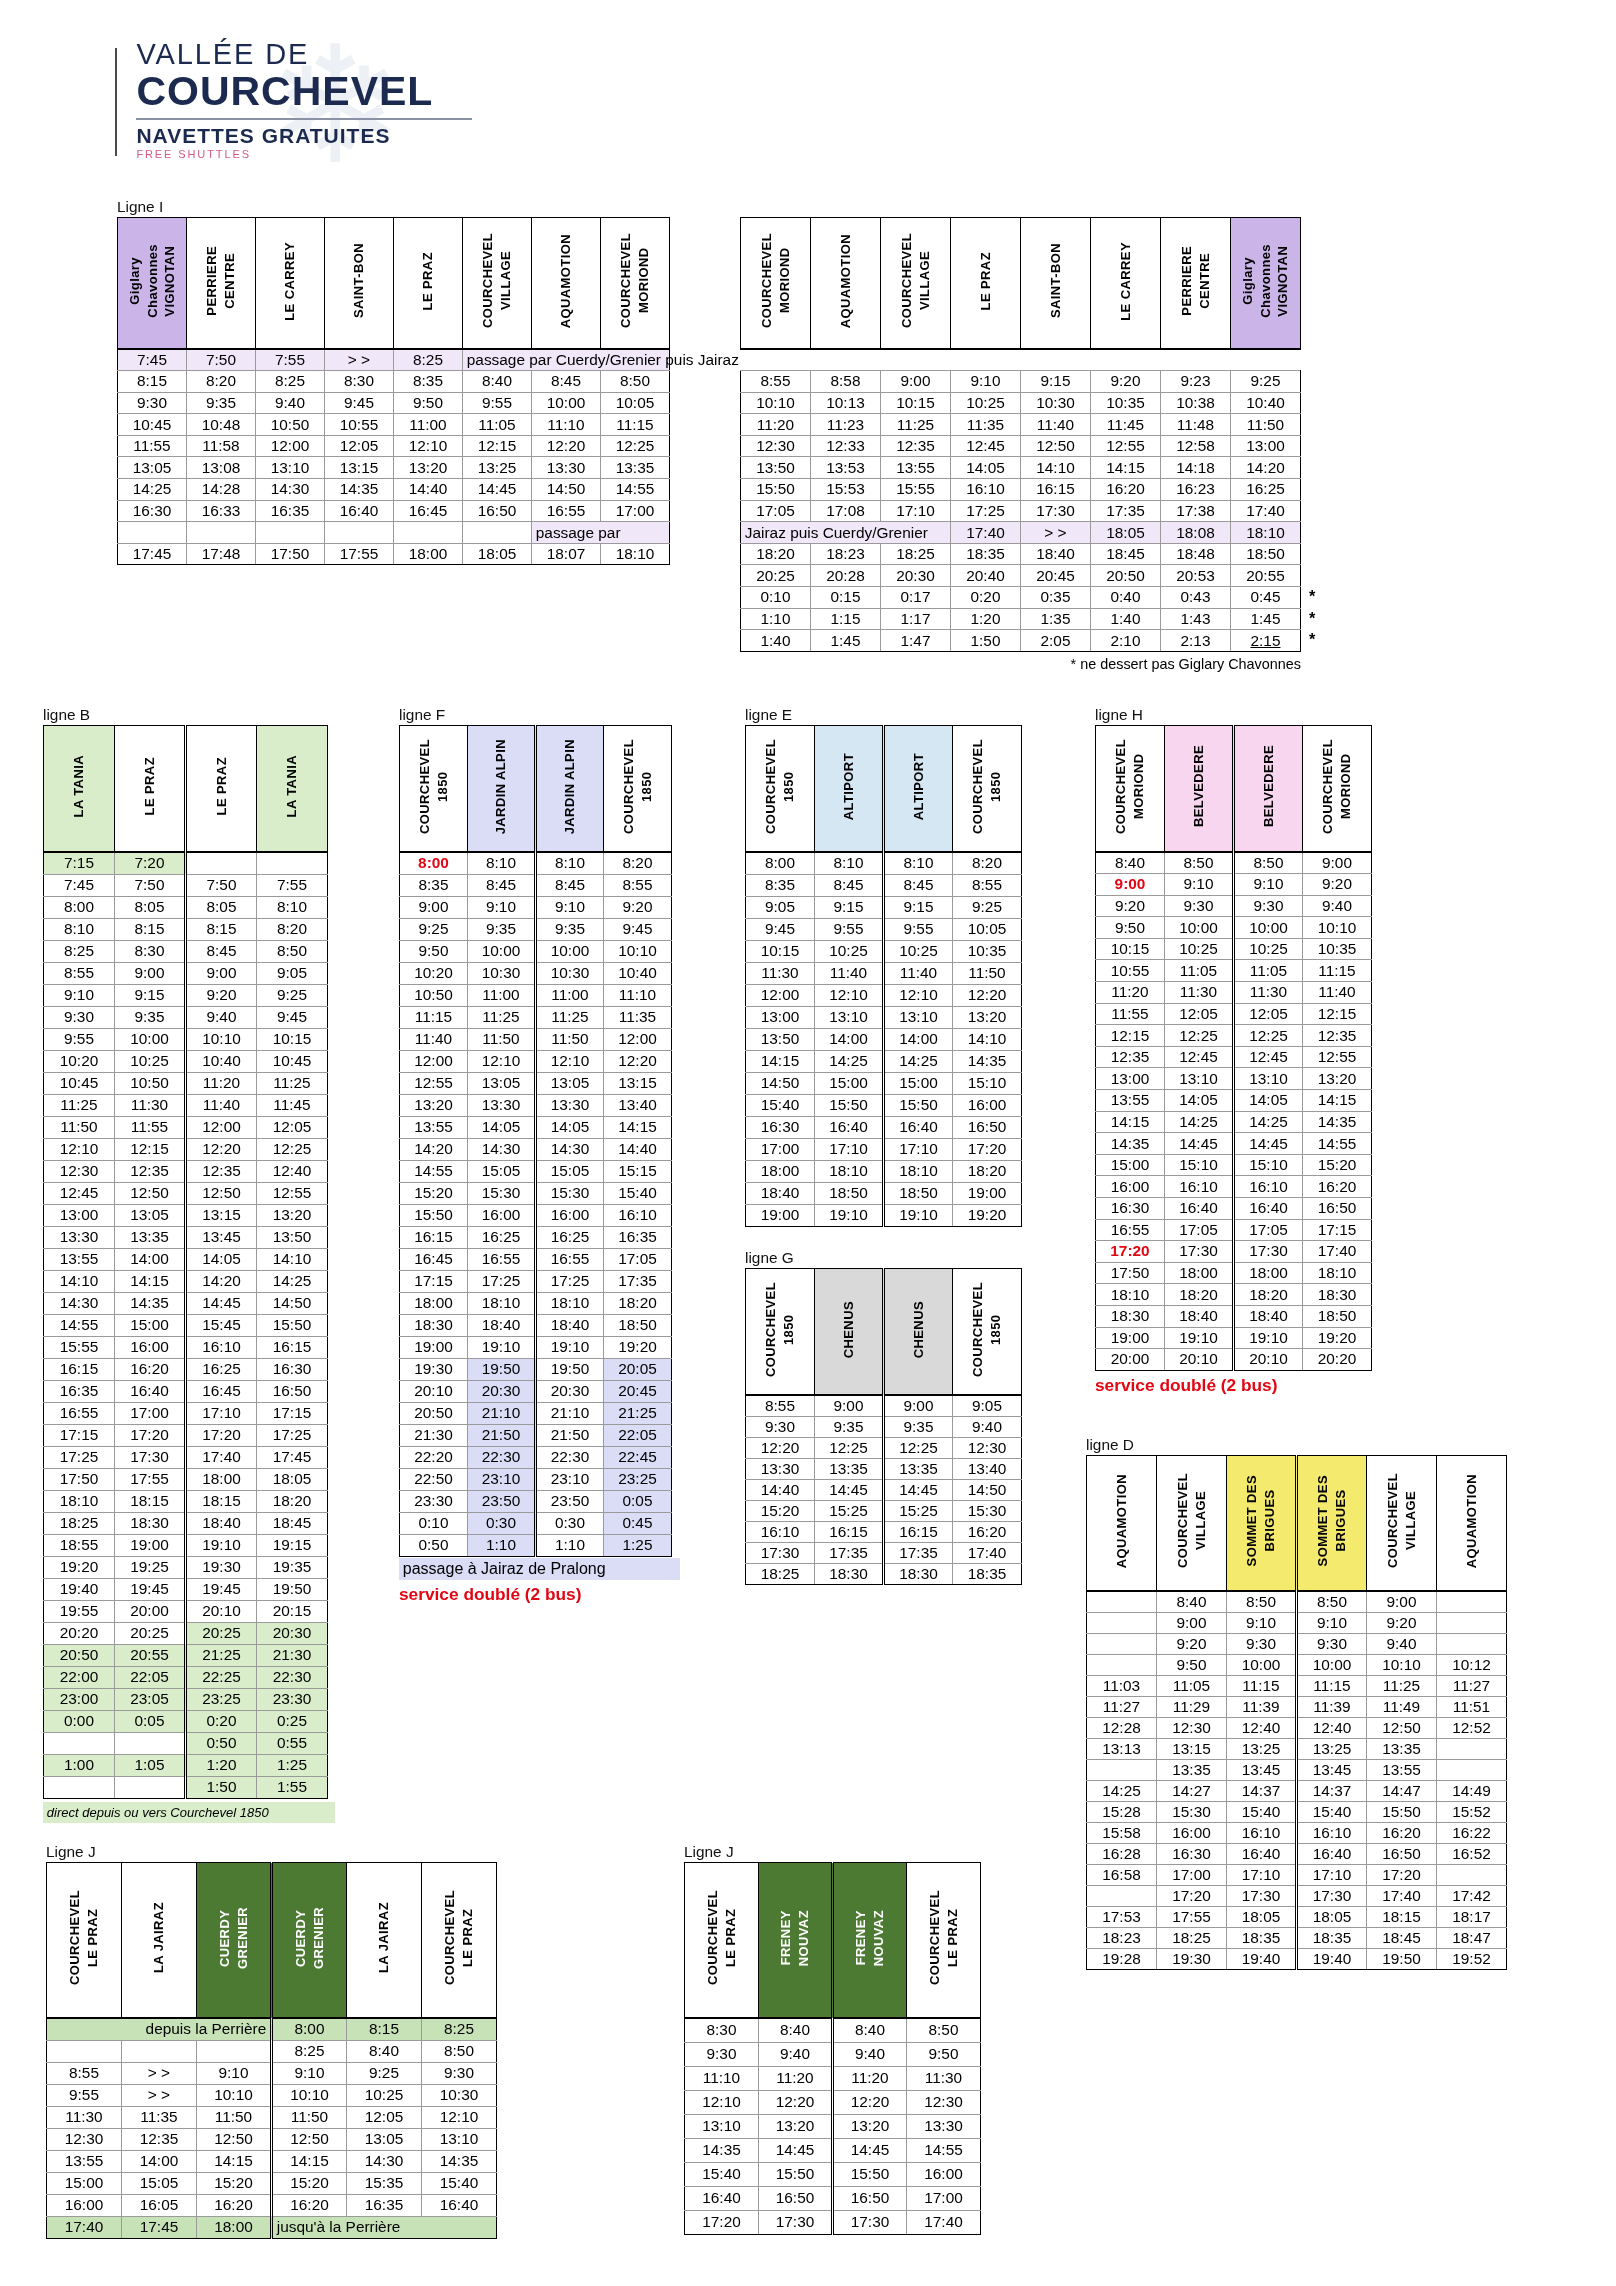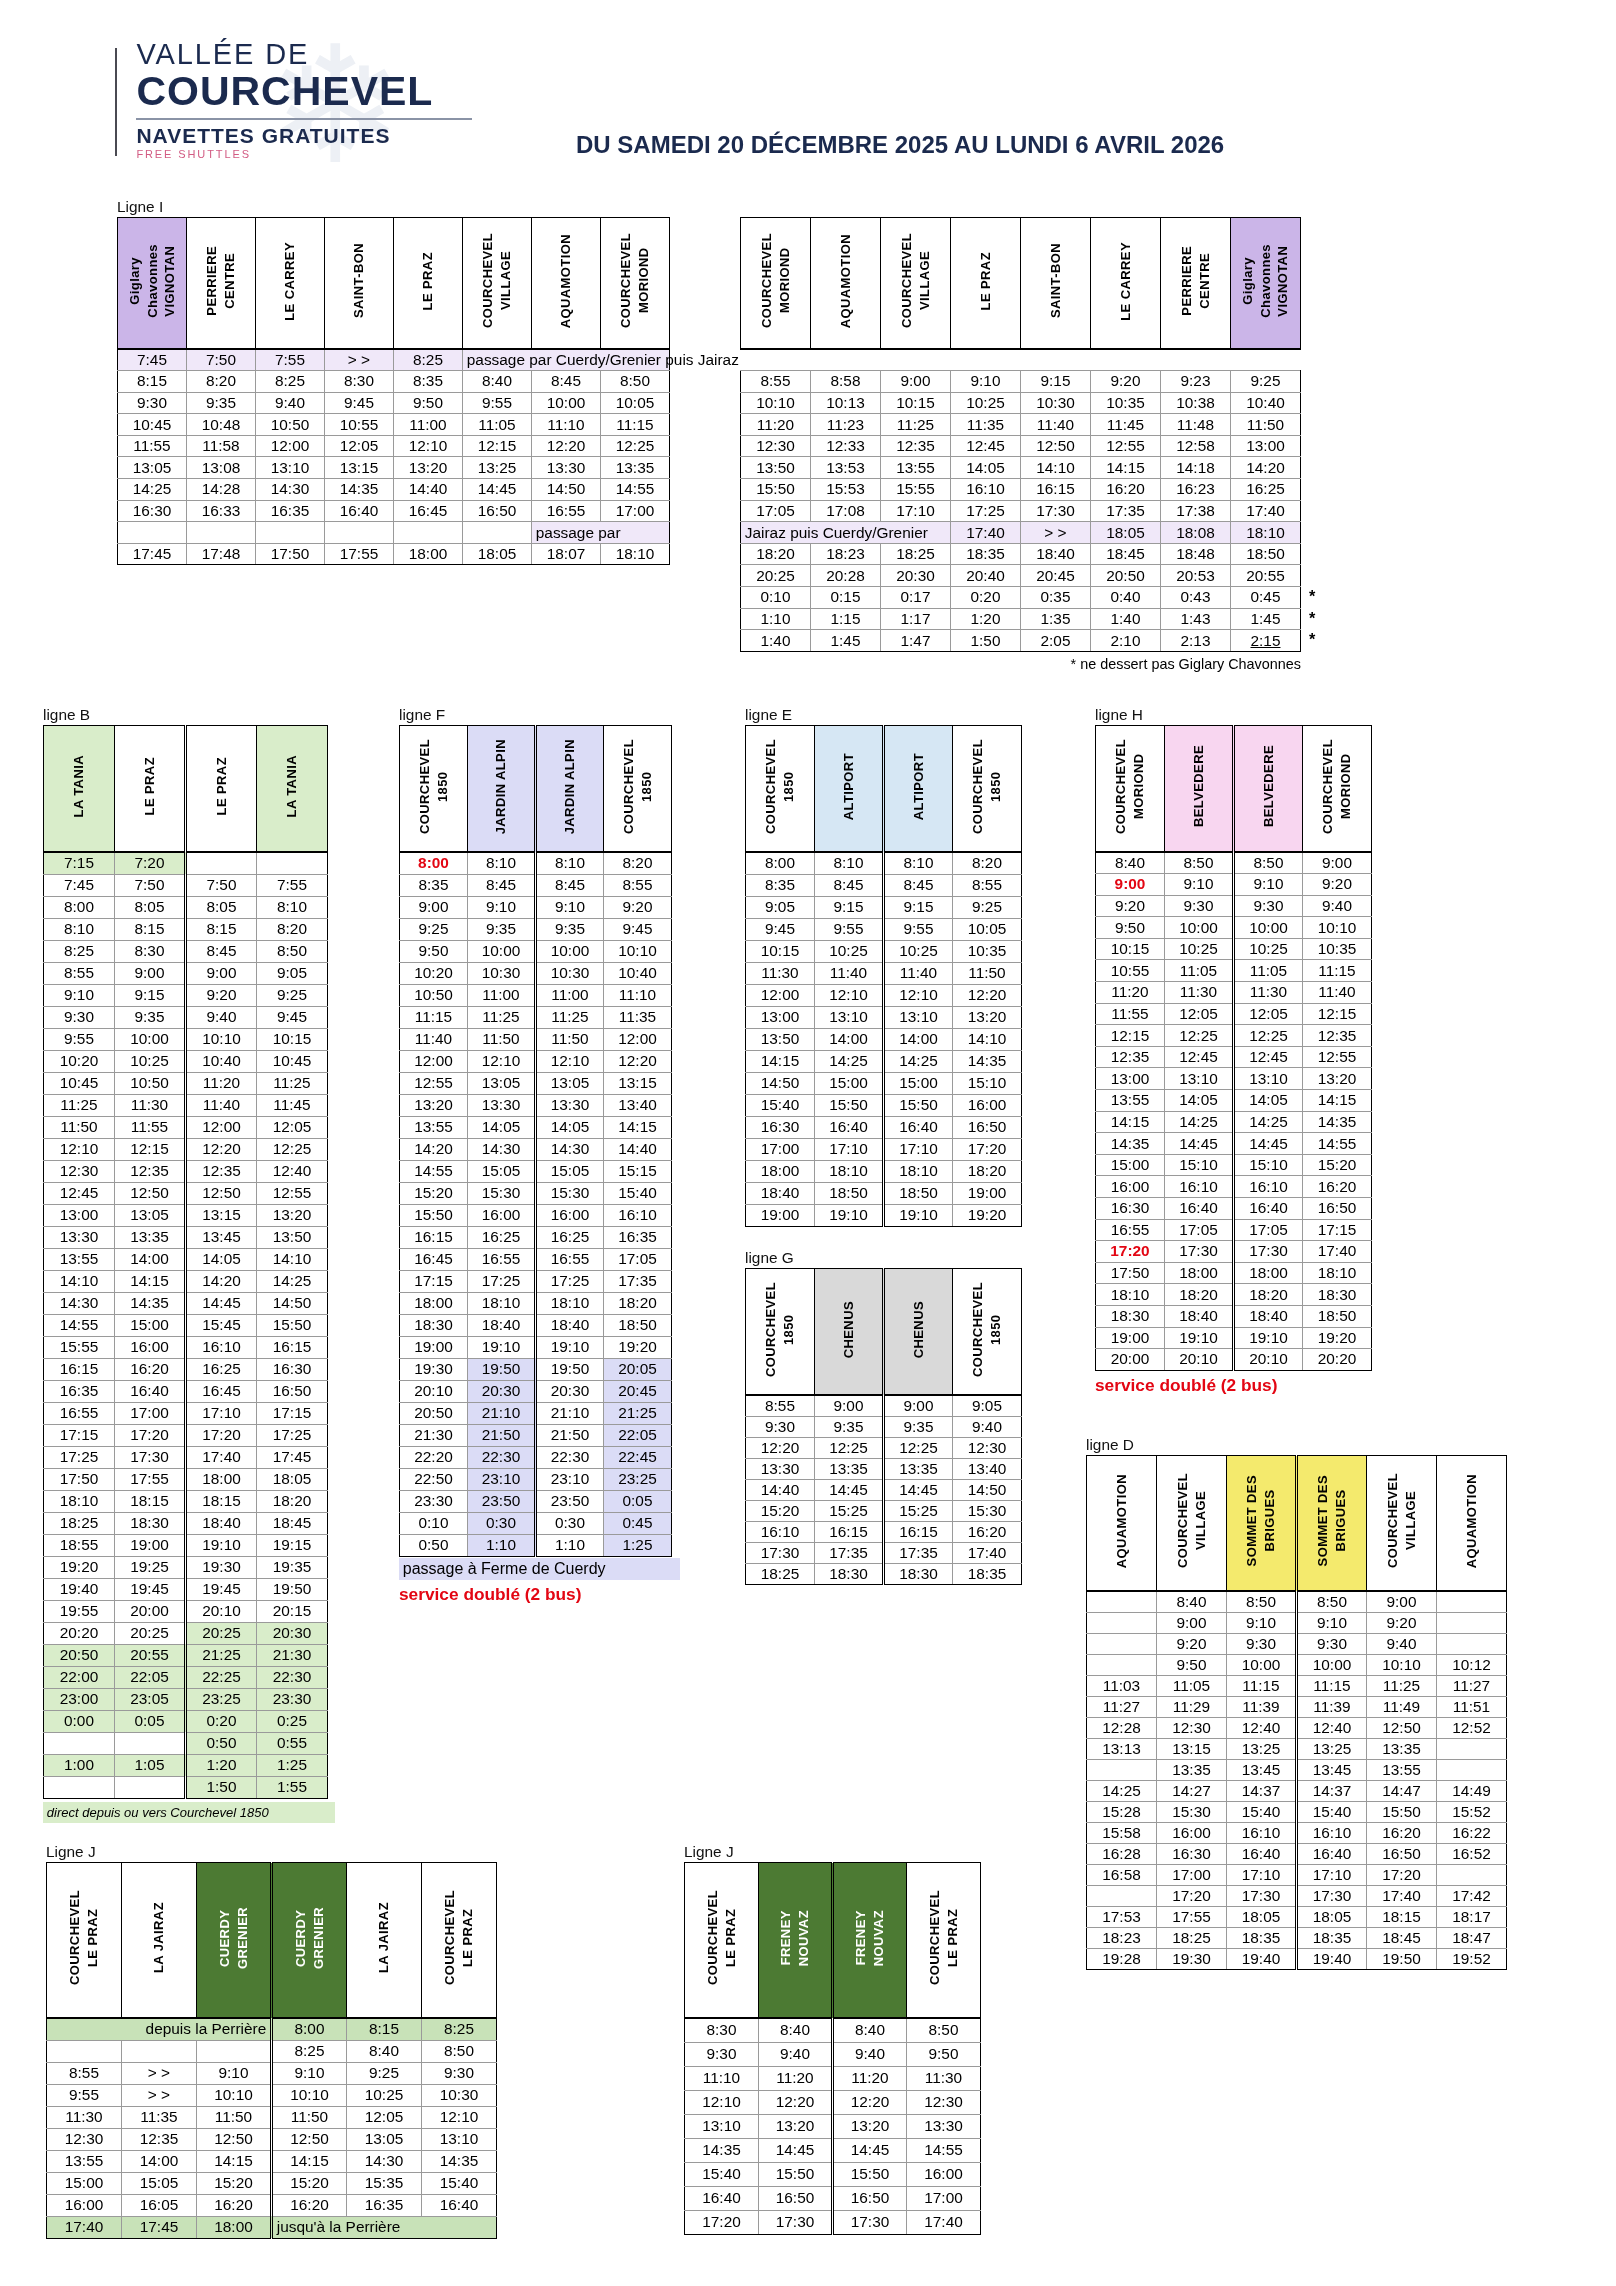--- a/index.html
+++ b/index.html
@@ -64,21 +64,20 @@
 <div id="page">
   <div class="brand">
     <div class="brand-bar"></div>
     <div class="snow">❄</div>
     <div class="brand-top">VALLÉE DE</div>
     <div class="brand-main">COURCHEVEL</div>
     <div class="brand-rule"></div>
     <div class="brand-sub">NAVETTES GRATUITES</div>
     <div class="brand-sub2">FREE SHUTTLES</div>
   </div>
-  <div class="daterange">DU SAMEDI 20 DÉCEMBRE 2025 AU LUNDI 6 AVRIL 2026</div>
 
   <div class="twrap" style="left: 117px; top: 198px; width: 573px;">
       <div class="tlabel">Ligne I</div>
       <table class="tt" style="width: 553px;">
         <colgroup>
           <col style="width: 69px;">
           <col style="width: 69px;">
           <col style="width: 69px;">
           <col style="width: 69px;">
           <col style="width: 69px;">
@@ -856,21 +855,21 @@
             <td class="lav">0:45</td>
           </tr>
           <tr style="height: 22px;">
             <td>0:50</td>
             <td class="lav">1:10</td>
             <td class="mid">1:10</td>
             <td class="lav">1:25</td>
           </tr>
         </tbody>
       </table>
-      <div class="tnote lav-band" style="width: 273px;">passage à Ferme de Cuerdy</div>
+      <div class="tnote lav-band" style="width: 273px;">passage à Jairaz de Pralong</div>
       <div class="tnote red-note" style="width: 273px;">service doublé (2 bus)</div>
     </div>
   <div class="twrap" style="left: 745px; top: 706px; width: 296px;">
       <div class="tlabel">ligne E</div>
       <table class="tt" style="width: 277px;">
         <colgroup>
           <col style="width: 69px;">
           <col style="width: 69px;">
           <col style="width: 69px;">
           <col style="width: 69px;">

